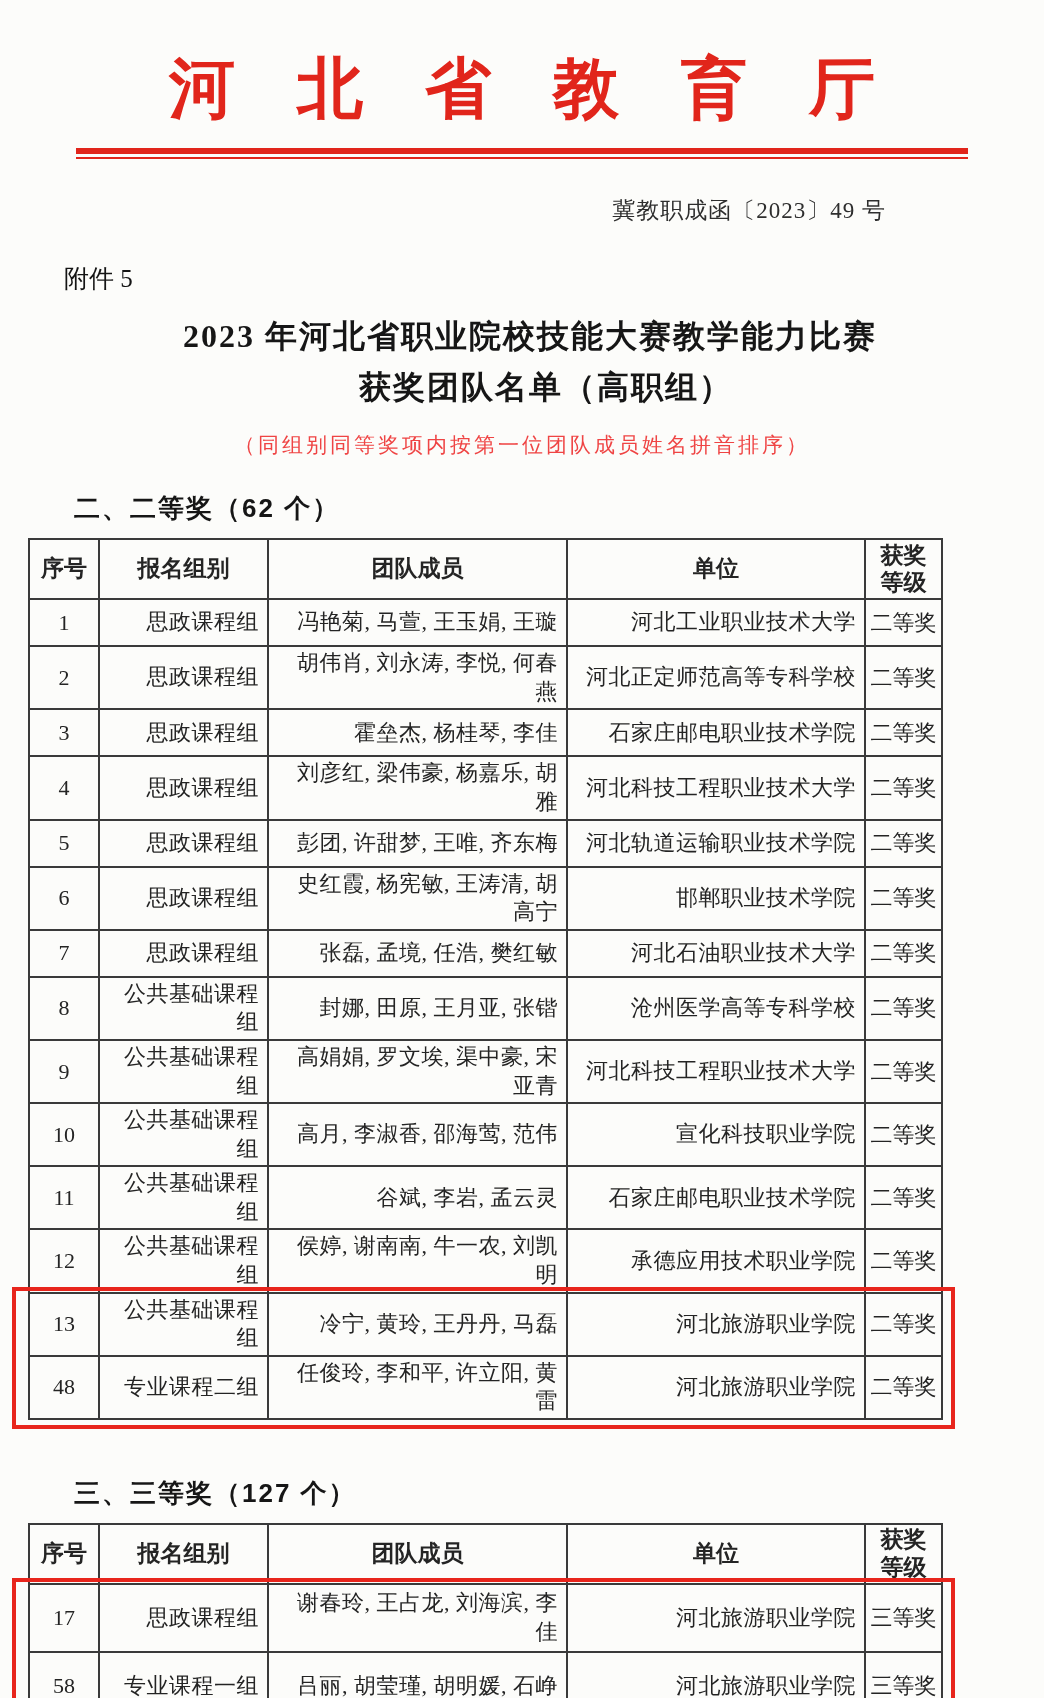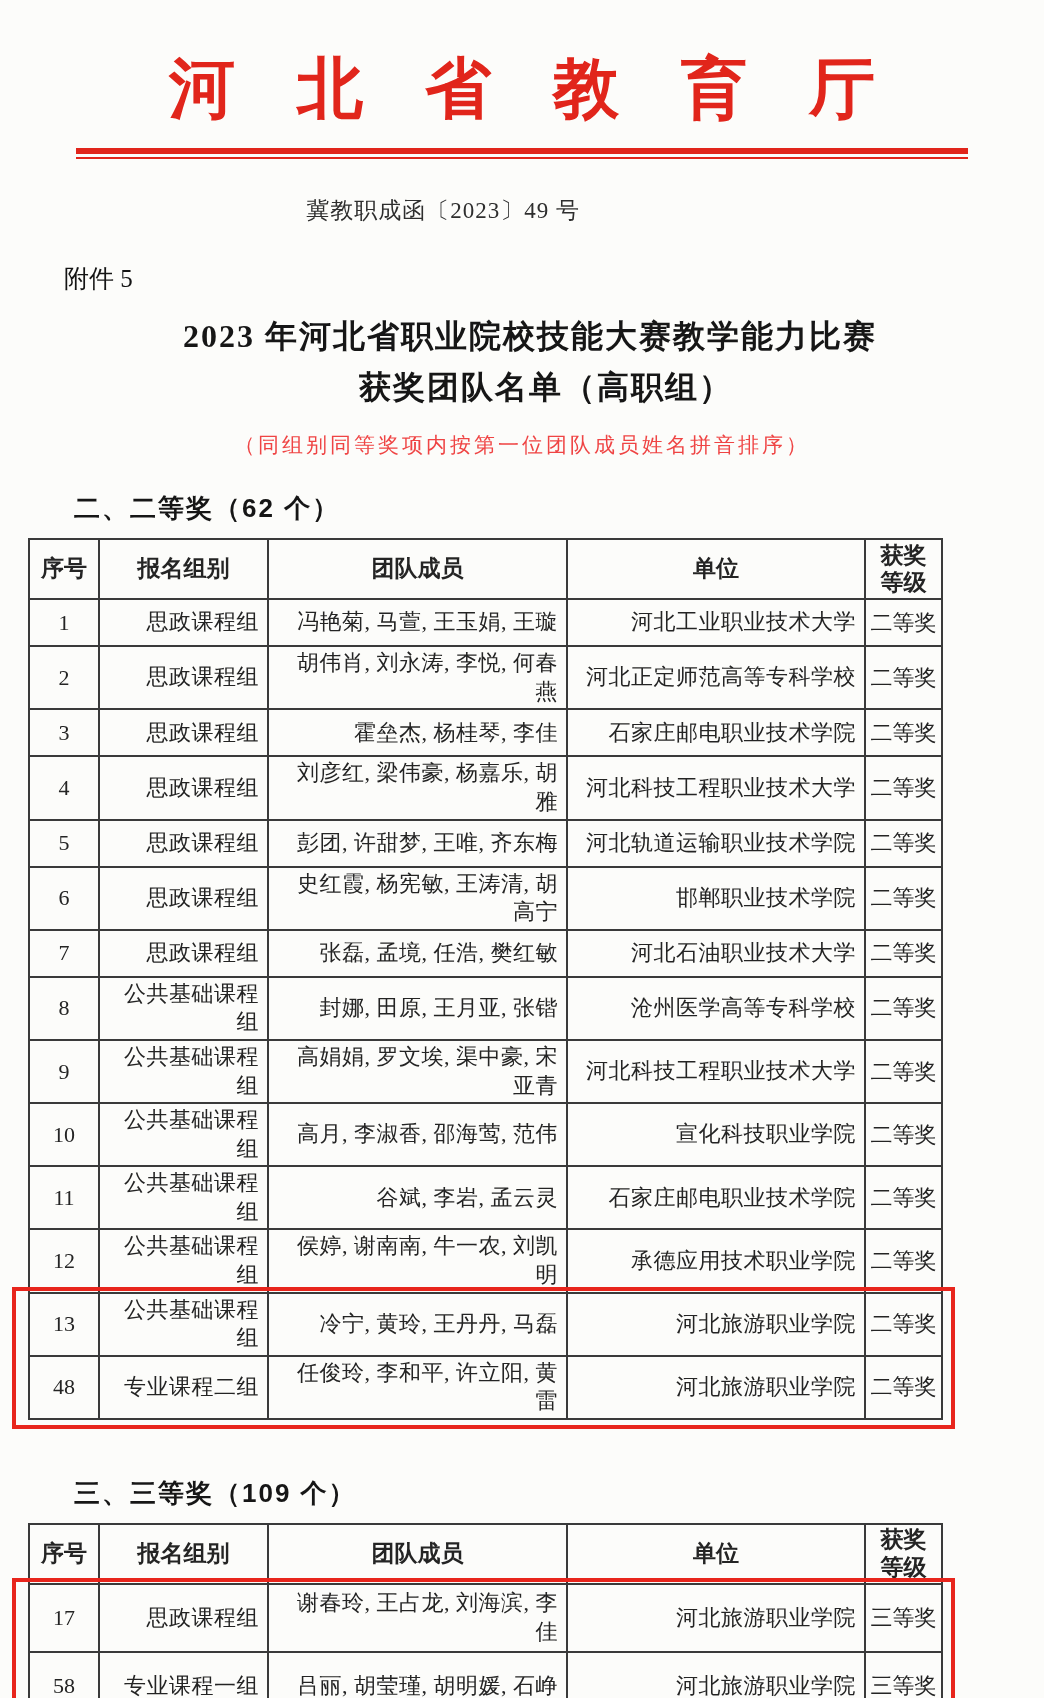--- a/index.html
+++ b/index.html
@@ -22,21 +22,21 @@
     line-height:1.3;
     white-space:nowrap;
   }
   .letterhead-title span{letter-spacing:62px;margin-right:-62px;}
   .red-rule{margin:16px 76px 0 76px;}
   .red-rule .thick{height:6px;background:#e1251b;}
   .red-rule .thin{height:2px;background:#e1251b;margin-top:3px;}
   
   .doc-number{
     margin:36px 158px 0 0;
-    text-align:center;
+    text-align:right;
     font-size:23px;
     letter-spacing:1px;
     color:#2e2e2e;
   }
   .attachment{
     margin:36px 0 0 64px;
     font-size:25px;
     color:#141414;
   }
   .doc-title{
@@ -240,21 +240,21 @@
         <tr>
           <td class="cell-no">48</td>
           <td class="cell-group">专业课程二组</td>
           <td class="cell-members">任俊玲, 李和平, 许立阳, 黄雷</td>
           <td class="cell-unit">河北旅游职业学院</td>
           <td class="cell-award">二等奖</td>
         </tr>
       </tbody>
     </table>
 
-  <div class="section-heading second">三、三等奖（109 个）</div>
+  <div class="section-heading second">三、三等奖（127 个）</div>
   <table class="award-table t2">
       <colgroup>
         <col style="width: 70px;">
         <col style="width: 169px;">
         <col style="width: 299px;">
         <col style="width: 298px;">
         <col style="width: 77px;">
       </colgroup>
       <thead>
         <tr>

